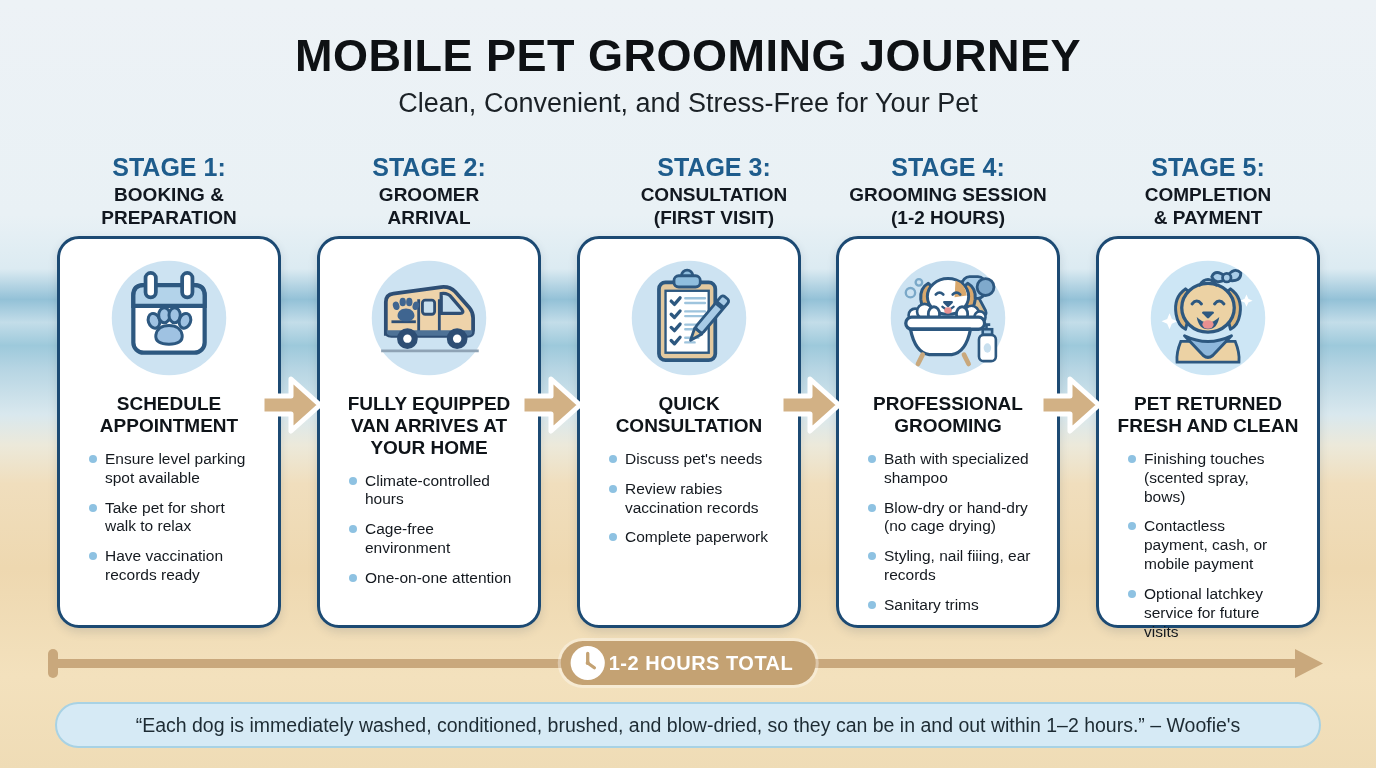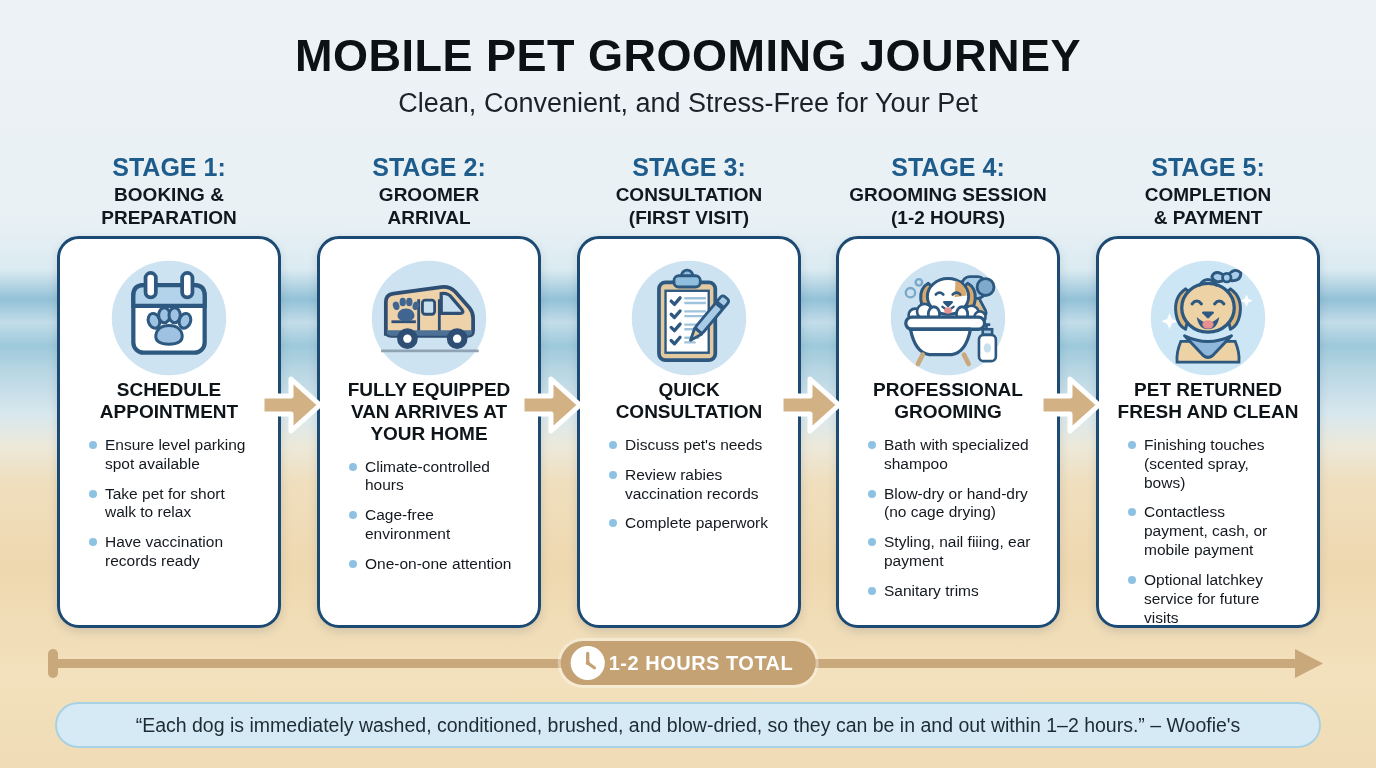--- a/index.html
+++ b/index.html
@@ -19,21 +19,21 @@
   
   .stage-head{position:absolute;top:152px;width:250px;text-align:center;line-height:1.22;}
   .stage-label{font-size:25px;font-weight:800;color:#1e5c8c;}
   .stage-name{font-size:19px;font-weight:800;color:#121820;white-space:pre-line;}
   
   .card{position:absolute;top:236px;width:224px;height:392px;background:#ffffff;
     border:3.5px solid #1c4a73;border-radius:22px;box-sizing:border-box;
     box-shadow:0 4px 10px rgba(40,60,90,.15);display:flex;flex-direction:column;align-items:center;}
   .icon-wrap{margin-top:18px;width:122px;height:122px;flex:none;}
   .icon-wrap svg{width:100%;height:100%;display:block;}
-  .card-title{padding:0 10px;text-align:center;
+  .card-title{margin-top:14px;padding:0 10px;text-align:center;
     font-size:19px;font-weight:800;line-height:1.15;color:#0f1419;}
   .bullets{list-style:none;margin:13px 0 0;padding:0 10px 0 15px;width:190px;box-sizing:border-box;
     display:flex;flex-direction:column;gap:11px;}
   .bullets li{display:flex;gap:8px;font-size:15.5px;line-height:1.22;font-weight:500;color:#14191f;text-align:left;}
   .dot{flex:none;width:8px;height:8px;border-radius:50%;background:#8ec2e2;margin-top:5px;}
   
   .arrow{position:absolute;top:369px;width:66px;height:72px;}
   
   .tl-line{position:absolute;left:52px;top:659px;width:1246px;height:9px;background:#c9a87c;border-radius:4px;}
   .tl-cap{position:absolute;left:48px;top:649px;width:10px;height:29px;background:#c9a87c;border-radius:5px;}
@@ -59,21 +59,21 @@
   <div class="stage-head" style="left:44px">
     <div class="stage-label">STAGE 1:</div>
     <div class="stage-name">BOOKING &amp;
 PREPARATION</div>
   </div>
   <div class="stage-head" style="left:304px">
     <div class="stage-label">STAGE 2:</div>
     <div class="stage-name">GROOMER
 ARRIVAL</div>
   </div>
-  <div class="stage-head" style="left:564px">
+  <div class="stage-head" style="left:589px">
     <div class="stage-label">STAGE 3:</div>
     <div class="stage-name">CONSULTATION
 (FIRST VISIT)</div>
   </div>
   <div class="stage-head" style="left:823px">
     <div class="stage-label">STAGE 4:</div>
     <div class="stage-name">GROOMING SESSION
 (1-2 HOURS)</div>
   </div>
   <div class="stage-head" style="left:1083px">
@@ -245,21 +245,21 @@
       <li>
           <span class="dot"></span>
           <span>Bath with specialized shampoo</span>
         </li>
       <li>
           <span class="dot"></span>
           <span>Blow-dry or hand-dry (no cage drying)</span>
         </li>
       <li>
           <span class="dot"></span>
-          <span>Styling, nail fiiing, ear payment</span>
+          <span>Styling, nail fiiing, ear records</span>
         </li>
       <li>
           <span class="dot"></span>
           <span>Sanitary trims</span>
         </li>
     </ul>
   </div>
 
   <div class="card" style="left:1096px">
     <div class="icon-wrap">

